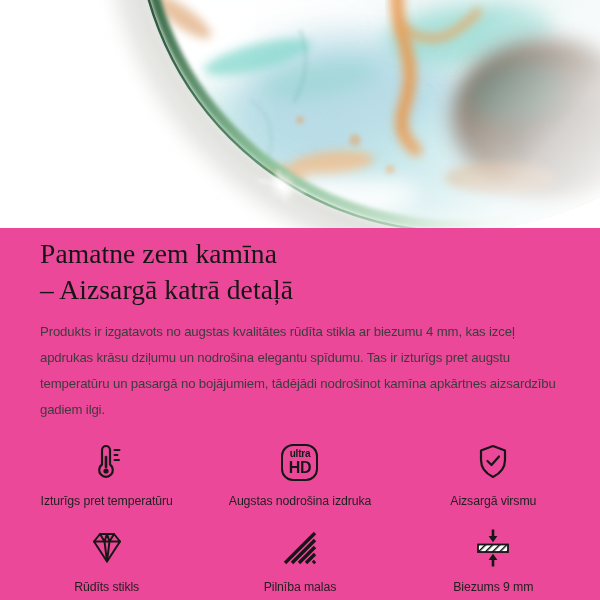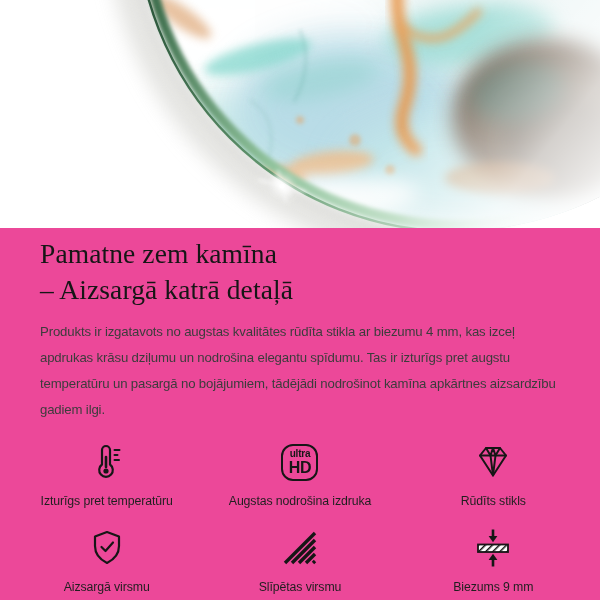--- a/index.html
+++ b/index.html
@@ -197,51 +197,51 @@
         <div class="uhd">
           <span class="t1">ultra</span>
           <span class="t2">HD</span>
         </div>
       </div>
       <div class="label">Augstas nodrošina izdruka</div>
     </div>
 
     <div class="feature">
       <div class="icon-box">
+        <svg width="40" height="40" viewBox="0 0 40 40" fill="none" stroke="#161616" stroke-width="2.2" stroke-linecap="round" stroke-linejoin="round">
+          <path d="M20,4 L32,8.5 V18 C32,26.5 27,31.5 20,35 C13,31.5 8,26.5 8,18 V8.5 Z"></path>
+          <path d="M14.5,19 l4,4 l7.5,-8.5"></path>
+        </svg>
+      </div>
+      <div class="label">Aizsargā virsmu</div>
+    </div>
+
+    <div class="feature">
+      <div class="icon-box">
         <svg width="40" height="40" viewBox="0 0 40 40" fill="none" stroke="#161616" stroke-width="2" stroke-linecap="round" stroke-linejoin="round">
           <path d="M13,6 H27 L33,13.5 L20,33.5 L7,13.5 Z"></path>
           <line x1="7" y1="13.5" x2="33" y2="13.5"></line>
           <path d="M13,6 L17.5,13.5 L20,6 L22.5,13.5 L27,6"></path>
           <path d="M17.5,13.5 L20,33.5 L22.5,13.5"></path>
         </svg>
       </div>
       <div class="label">Rūdīts stikls</div>
-    </div>
-
-    <div class="feature">
-      <div class="icon-box">
-        <svg width="40" height="40" viewBox="0 0 40 40" fill="none" stroke="#161616" stroke-width="2.2" stroke-linecap="round" stroke-linejoin="round">
-          <path d="M20,4 L32,8.5 V18 C32,26.5 27,31.5 20,35 C13,31.5 8,26.5 8,18 V8.5 Z"></path>
-          <path d="M14.5,19 l4,4 l7.5,-8.5"></path>
-        </svg>
-      </div>
-      <div class="label">Aizsargā virsmu</div>
     </div>
 
     <div class="feature">
       <div class="icon-box">
         <svg width="40" height="40" viewBox="0 0 40 40" fill="none" stroke="#161616" stroke-width="3.4" stroke-linecap="butt">
           <line x1="5" y1="35" x2="35" y2="5"></line>
           <line x1="12" y1="35" x2="35" y2="12"></line>
           <line x1="19" y1="35" x2="35" y2="19"></line>
           <line x1="26" y1="35" x2="35" y2="26"></line>
           <line x1="33" y1="35" x2="35" y2="33"></line>
         </svg>
       </div>
-      <div class="label">Slīpētas virsmu</div>
+      <div class="label">Pilnība malas</div>
     </div>
 
     <div class="feature">
       <div class="icon-box">
         <svg width="40" height="40" viewBox="0 0 40 40">
           <defs>
             <pattern id="hatch" width="5" height="5" patternUnits="userSpaceOnUse" patternTransform="rotate(45)">
               <rect width="5" height="5" fill="#ffffff"></rect>
               <line x1="0" y1="0" x2="0" y2="5" stroke="#161616" stroke-width="3"></line>
             </pattern>

